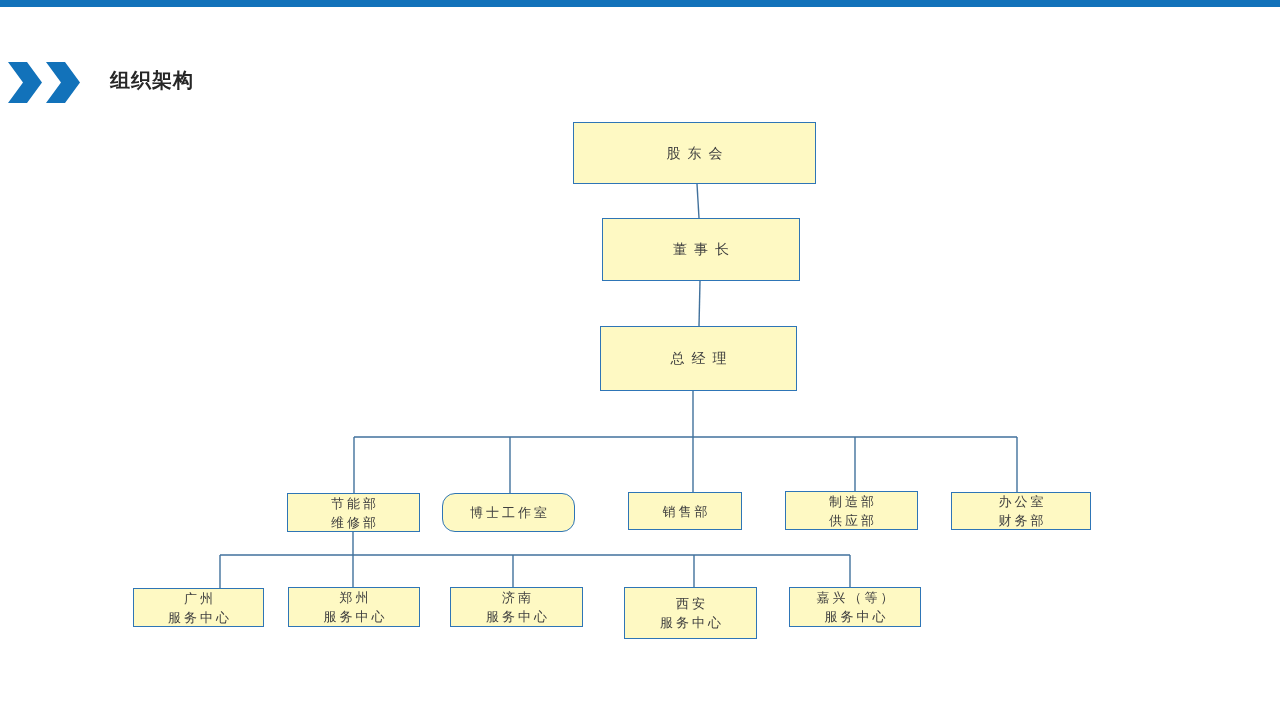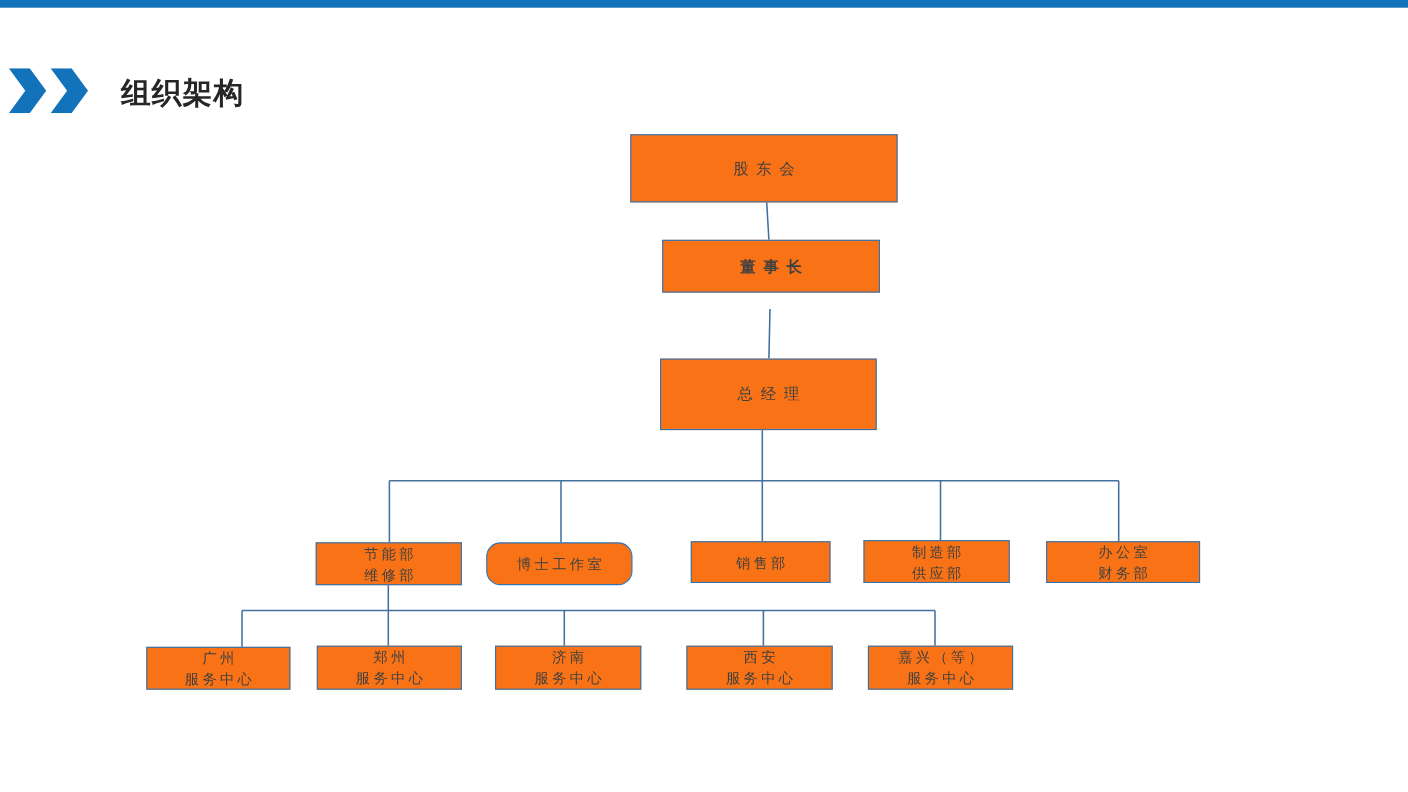--- a/index.html
+++ b/index.html
@@ -18,28 +18,28 @@
   }
   .top-bar{
     position:absolute;left:0;top:0;width:1280px;height:7px;
     background:var(--accent);
   }
   .header{position:absolute;left:0;top:0;width:100%;height:110px;}
   .chevrons{position:absolute;left:8px;top:62px;width:72px;height:41px;}
   .chevrons polygon{fill:var(--accent);}
   .page-title{
     position:absolute;left:110px;top:67px;margin:0;
-    font-size:27px;font-weight:bold;color:var(--title);letter-spacing:1px;
+    font-size:20px;font-weight:bold;color:var(--title);letter-spacing:1px;
   }
   .chart-area{position:absolute;left:0;top:0;width:1280px;height:720px;}
   svg.connectors{position:absolute;left:0;top:0;width:1280px;height:720px;}
   svg.connectors line{stroke:var(--connector);stroke-width:1.4;}
   .node{
     position:absolute;box-sizing:border-box;
-    border:1.5px solid var(--border);background:#f97316;
+    border:1.5px solid var(--border);background:#fef9c3;
     display:flex;flex-direction:column;align-items:center;justify-content:center;
     color:var(--text);font-size:13px;line-height:19px;
     letter-spacing:3px;padding-left:3px;text-align:center;white-space:nowrap;
   }
   .node.lg{font-size:14px;letter-spacing:7px;padding-left:7px;}
 </style>
 </head>
 <body>
 
 <div class="stage">
@@ -68,34 +68,34 @@
         <line x1="220" y1="555" x2="850" y2="555"></line>
         <line x1="220" y1="555" x2="220" y2="588"></line>
         <line x1="513" y1="555" x2="513" y2="587"></line>
         <line x1="694" y1="555" x2="694" y2="587"></line>
         <line x1="850" y1="555" x2="850" y2="587"></line>
       </svg>
     <div>
         <div class="node lg" style="left: 573px; top: 122px; width: 243px; height: 62px;">
           <span>股东会</span>
         </div>
-        <div class="node lg" style="left: 602px; top: 218px; width: 198px; height: 48px; font-weight: bold;">
+        <div class="node lg" style="left: 602px; top: 218px; width: 198px; height: 63px;">
           <span>董事长</span>
         </div>
         <div class="node lg" style="left: 600px; top: 326px; width: 197px; height: 65px; text-align: center;">
           <span>总经理</span>
         </div>
         <div class="node" style="left: 287px; top: 493px; width: 133px; height: 39px;">
           <span>节能部</span>
           <span>维修部</span>
         </div>
         <div class="node" style="left: 442px; top: 493px; width: 133px; height: 39px; border-radius: 13px;">
           <span>博士工作室</span>
         </div>
-        <div class="node" style="left: 628px; top: 492px; width: 127px; height: 38px;">
+        <div class="node" style="left: 628px; top: 492px; width: 114px; height: 38px;">
           <span>销售部</span>
         </div>
         <div class="node" style="left: 785px; top: 491px; width: 133px; height: 39px;">
           <span>制造部</span>
           <span>供应部</span>
         </div>
         <div class="node" style="left: 951px; top: 492px; width: 140px; height: 38px;">
           <span>办公室</span>
           <span>财务部</span>
         </div>
@@ -104,21 +104,21 @@
           <span>服务中心</span>
         </div>
         <div class="node" style="left: 288px; top: 587px; width: 132px; height: 40px;">
           <span>郑州</span>
           <span>服务中心</span>
         </div>
         <div class="node" style="left: 450px; top: 587px; width: 133px; height: 40px;">
           <span>济南</span>
           <span>服务中心</span>
         </div>
-        <div class="node" style="left: 624px; top: 587px; width: 133px; height: 40px;">
+        <div class="node" style="left: 624px; top: 587px; width: 133px; height: 52px;">
           <span>西安</span>
           <span>服务中心</span>
         </div>
         <div class="node" style="left: 789px; top: 587px; width: 132px; height: 40px;">
           <span>嘉兴（等）</span>
           <span>服务中心</span>
         </div>
       </div>
   </div>
 

